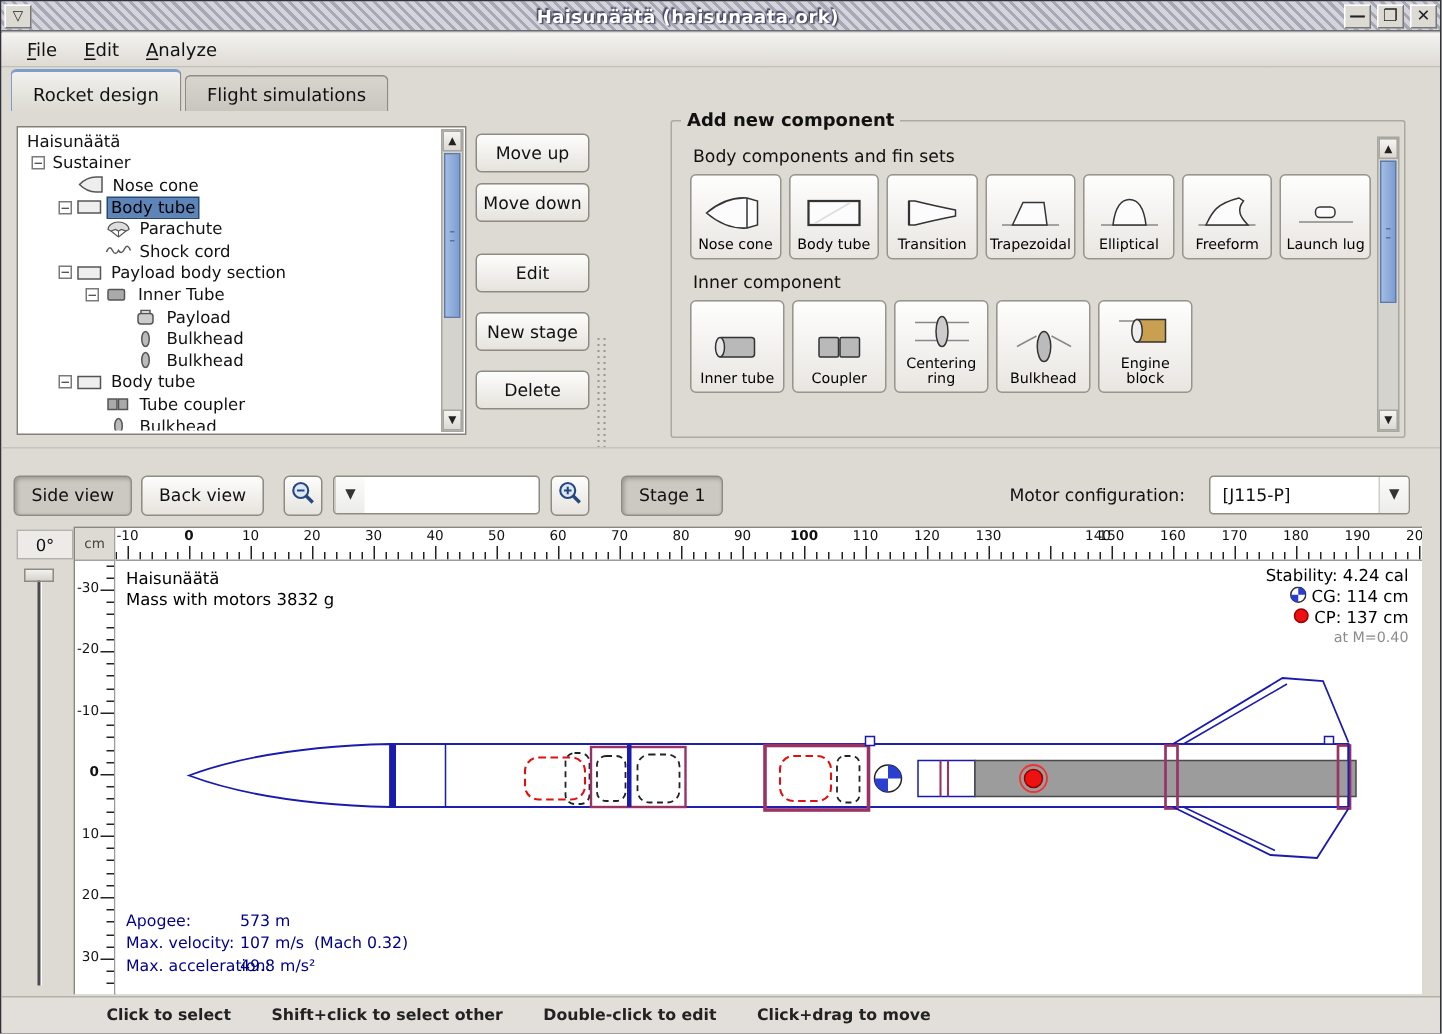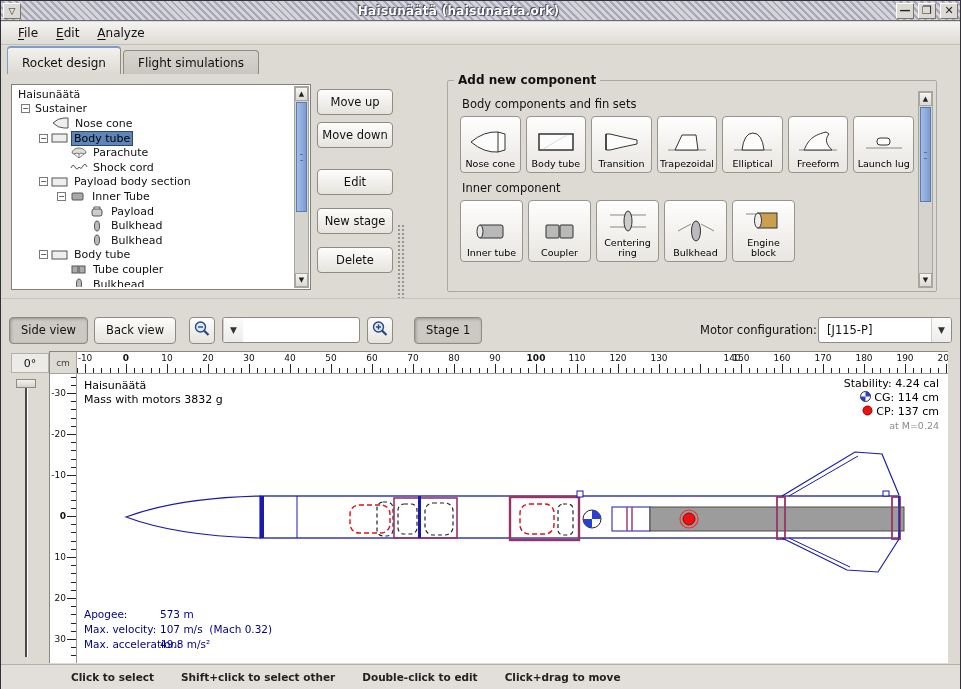--- a/index.html
+++ b/index.html
@@ -79,29 +79,29 @@
     justify-content:flex-end; padding:4px 1px 3px 1px; background:linear-gradient(#fefefe,#e9e6e1);
     border:1px solid #97958e; border-radius:4px; font-size:9.5px; line-height:10px;
     text-align:center; font-family:inherit; }
   .comp-btn .cicon { width:44px; height:28px; margin-bottom:3px; }
   .comp-btn .cicon svg { width:44px; height:28px; display:block; }
   .row1 .comp-btn { height:57px; }
   .row2 .comp-btn { height:62px; }
 
   
   .viewbar { position:absolute; left:0; top:297px; width:100%; height:53px; background:#dcdad2;
-    border-top:1px solid #c6c4be; display:flex; align-items:center; padding:10px 8px 0 8px; }
+    border-top:1px solid #c6c4be; display:flex; align-items:center; padding:10px 20px 0 8px; }
   .vbtn { height:27px; padding:0 11px; }
   .icon-btn { width:26px; height:27px; padding:0; display:flex; align-items:center; justify-content:center; }
   .combo { display:flex; align-items:stretch; height:26px; background:#fff;
     border:1px solid #8d8b84; border-radius:3px; overflow:hidden; }
   .combo .val { padding:5px 8px 0 8px; font-size:11.5px; flex:1; white-space:nowrap; }
   .combo .arrow { width:20px; display:flex; align-items:center; justify-content:center;
     font-size:9px; color:#333; background:linear-gradient(#fbfbfa,#ececea); border-left:1px solid #d0cec8; }
-  .vb-label { font-size:11.5px; margin-right:1px; }
+  .vb-label { font-size:11.5px; margin-right:16px; }
   .spacer { flex:1; }
 
   
   .canvas-region { position:absolute; left:0; top:350px; width:100%; height:313px; background:#dcdad2; }
   .rot-box { position:absolute; left:10px; top:2px; width:38px; height:20px; background:#ecebe7;
     border:1px solid #b3b1aa; font-size:11px; display:flex; align-items:center; justify-content:center; }
   .vslider { position:absolute; left:15px; top:28px; width:20px; height:282px; }
   .vslider .track { position:absolute; left:9px; top:6px; bottom:4px; width:2px;
     background:#4a4a4a; box-shadow:1px 0 0 #fff; }
   .vslider .handle { position:absolute; left:0; top:0; width:20px; height:9px;
@@ -706,21 +706,21 @@
         <div class="stab">
           <div>Stability: 4.24 cal</div>
           <div><span class="mini"><svg width="11" height="11" viewBox="0 0 11 11">
                   <circle cx="5.5" cy="5.5" r="5" fill="#fff" stroke="#333"></circle>
                   <path d="M5.5 5.5 L5.5 .5 A5 5 0 0 1 10.5 5.5 Z" fill="#2a3fd0"></path>
                   <path d="M5.5 5.5 L5.5 10.5 A5 5 0 0 1 .5 5.5 Z" fill="#2a3fd0"></path>
                 </svg></span><span>CG: 114 cm</span></div>
           <div><span class="mini"><svg width="11" height="11" viewBox="0 0 11 11">
                   <circle cx="5.5" cy="5.5" r="4.5" fill="#ee1111" stroke="#990000"></circle>
                 </svg></span><span>CP: 137 cm</span></div>
-          <div class="dim">at M=0.24</div>
+          <div class="dim">at M=0.40</div>
         </div>
         <div class="flight">
           <div>Apogee:</div>
             <div>573 m</div>
           <div>Max. velocity:</div>
             <div>107 m/s  (Mach 0.32)</div>
           <div>Max. acceleration:</div>
             <div>49.8 m/s²</div>
         </div>
       </div>

